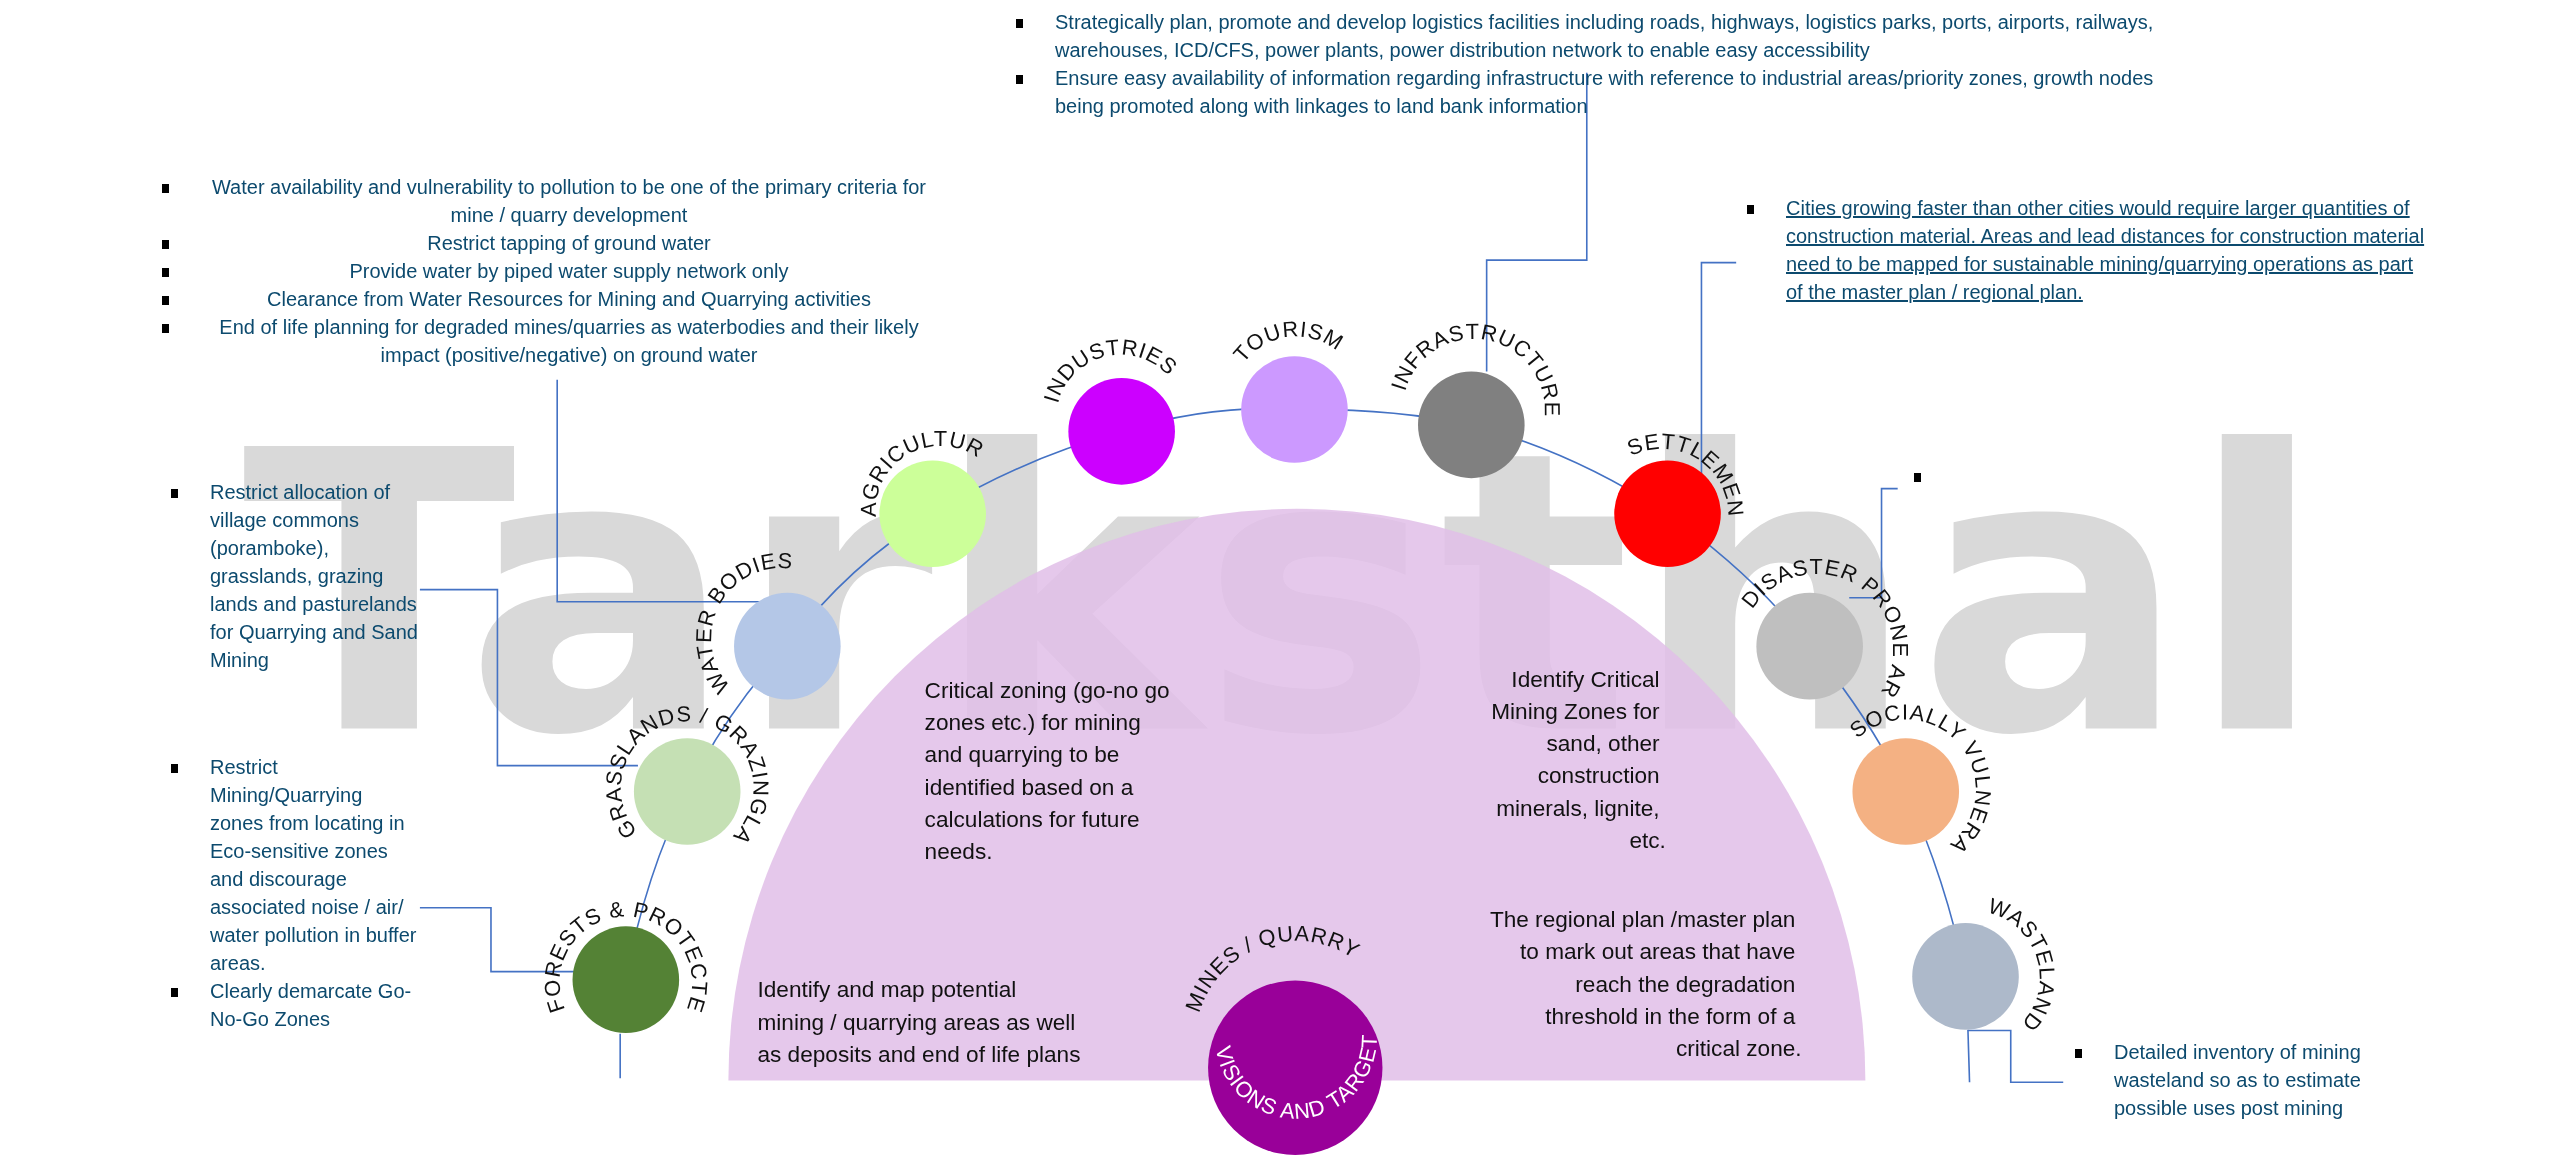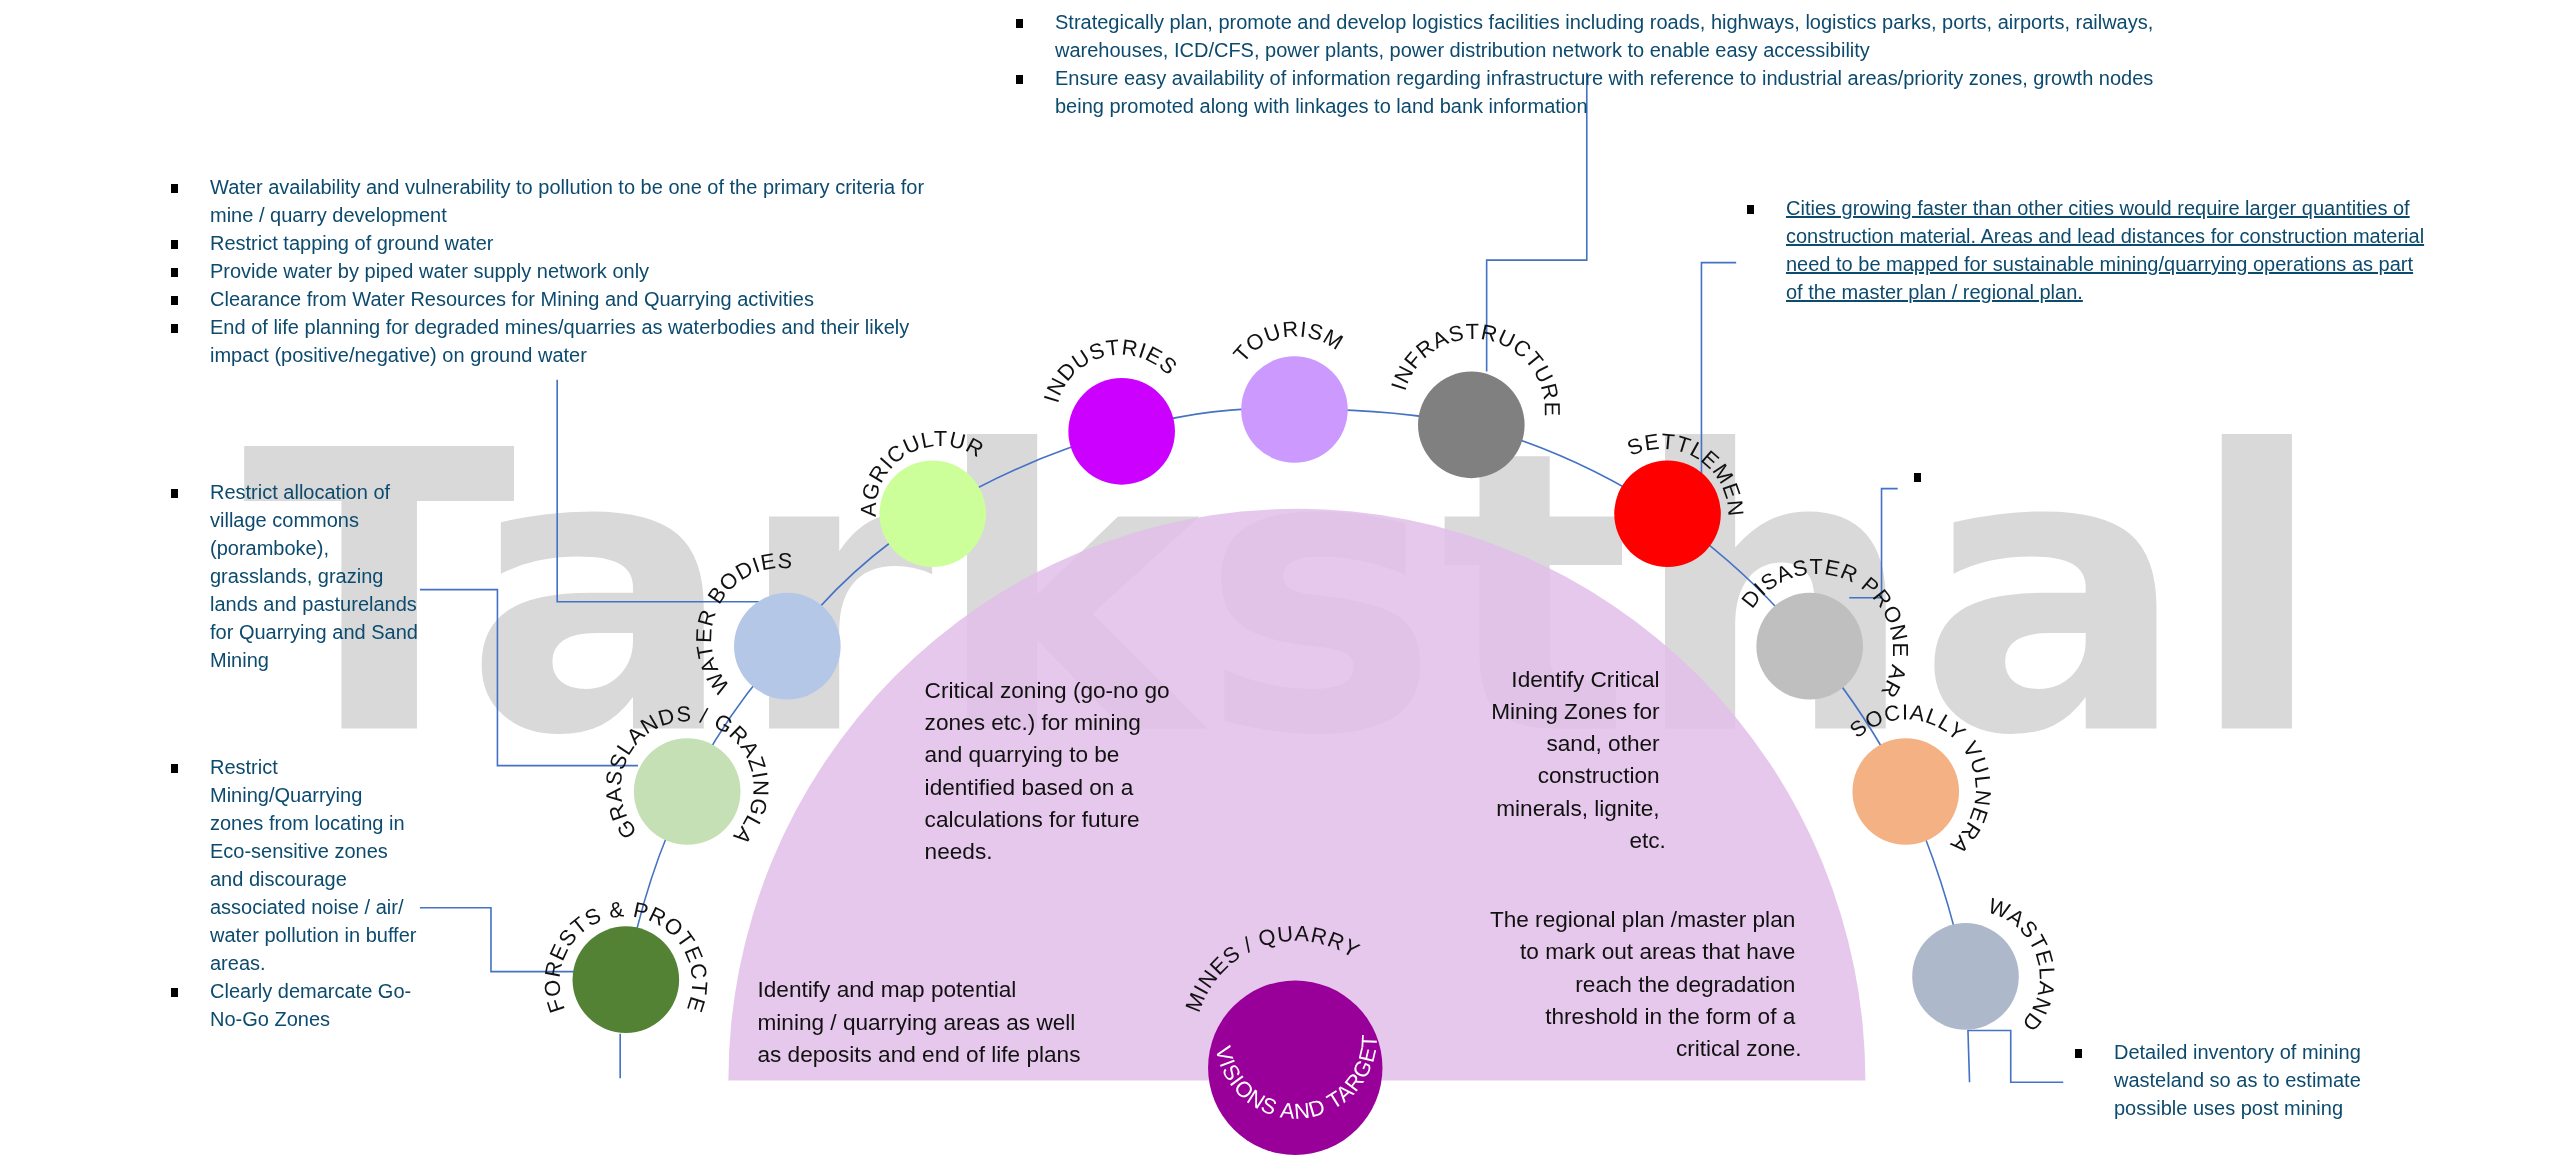--- a/index.html
+++ b/index.html
@@ -131,21 +131,21 @@
     <tspan x="2231" y="1308">critical zone.</tspan>
   </text>
 </svg>
 
 <ul class="bullets" style="left:1016px; top:8px; width:1187px;">
   <li><span class="sq"></span><span>Strategically plan, promote and develop logistics facilities including roads, highways, logistics parks, ports, airports, railways, warehouses, ICD/CFS, power plants, power distribution network to enable easy accessibility</span></li>
   <li><span class="sq"></span></li>
   <li><span class="sq"></span><span>Ensure easy availability of information regarding infrastructure with reference to industrial areas/priority zones, growth nodes being promoted along with linkages to land bank information</span></li>
 </ul>
 
-<ul class="bullets" style="left:171px; top:173px; width:775px;">
+<ul class="bullets" style="left:162px; top:173px; width:775px;text-align:center;">
   <li><span class="sq"></span><span>Water availability and vulnerability to pollution to be one of the primary criteria for mine / quarry development</span></li>
   <li><span class="sq"></span><span>Restrict tapping of ground water</span></li>
   <li><span class="sq"></span><span>Provide water by piped water supply network only</span></li>
   <li><span class="sq"></span><span>Clearance from Water Resources for Mining and Quarrying activities</span></li>
   <li><span class="sq"></span><span>End of life planning for degraded mines/quarries as waterbodies and their likely impact (positive/negative) on ground water</span></li>
 </ul>
 
 <ul class="bullets" style="left:1747px; top:194px; width:678px;text-decoration:underline;">
   <li><span class="sq"></span><span>Cities growing faster than other cities would require larger quantities of construction material. Areas and lead distances for construction material need to be mapped for sustainable mining/quarrying operations as part of the master plan / regional plan.</span></li>
 </ul>

